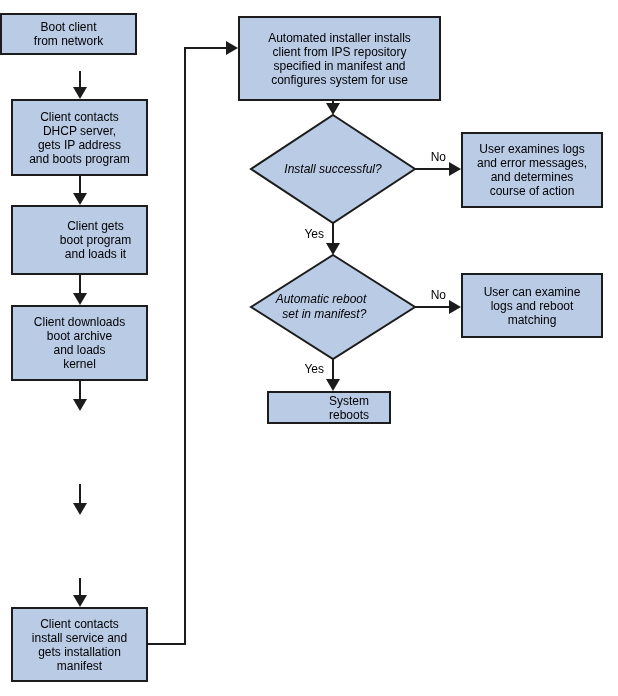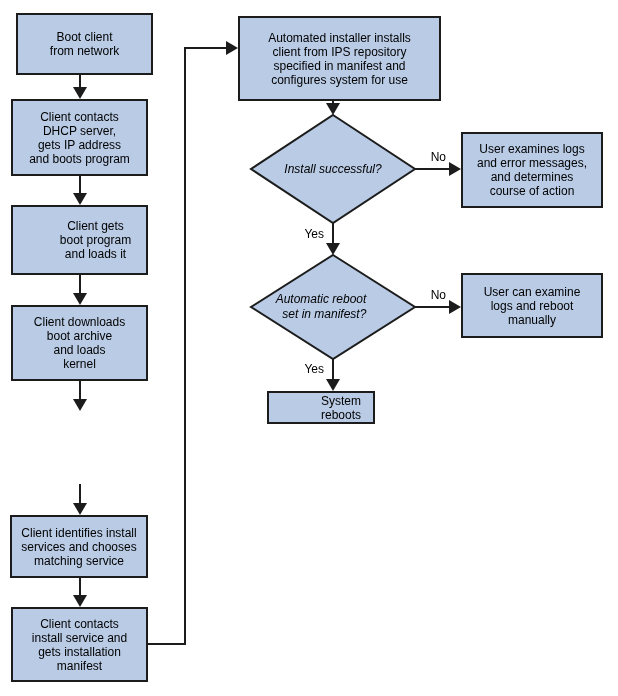--- a/index.html
+++ b/index.html
@@ -55,32 +55,32 @@
     line-height: 15px;
     font-style: italic;
   }
   .edge-label {
     position: absolute;
     font-size: 12px;
     line-height: 14px;
     text-align: right;
   }
   
-  #n-boot-client        { left: 16px;  top: 13px;  width: 137px; height: 62px; }
+  #n-boot-client        { left: 0;  top: 13px;  width: 137px; height: 42px; }
   #n-dhcp               { left: 11px;  top: 99px;  width: 137px; height: 77px; }
   #n-boot-program       { left: 11px;  top: 205px; width: 137px; height: 70px; padding-left: 32px; }
   #n-boot-archive       { left: 11px;  top: 305px; width: 137px; height: 76px; text-align: center; }
   #n-http-download      { left: 11px;  top: 411px; width: 137px; height: 73px; }
   #n-identify-services  { left: 10px;  top: 515px; width: 138px; height: 63px; }
   #n-contact-service    { left: 11px;  top: 607px; width: 137px; height: 75px; }
   
   #n-automated-installer { left: 238px; top: 16px;  width: 203px; height: 85px; }
   #n-user-examines       { left: 461px; top: 132px; width: 142px; height: 76px; }
   #n-user-can-examine    { left: 461px; top: 273px; width: 142px; height: 65px; }
-  #n-system-reboots      { left: 267px; top: 391px; width: 108px; height: 33px; padding-left: 40px; }
+  #n-system-reboots      { left: 267px; top: 391px; width: 124px; height: 33px; padding-left: 40px; }
   
   #n-install-successful  { left: 251px; top: 115px; width: 164px; height: 108px; }
   #n-auto-reboot         { left: 239px; top: 255px; width: 164px; height: 104px; text-align: right; }
   
   #lbl-install-no  { left: 420px; top: 150px; width: 26px; }
   #lbl-install-yes { left: 294px; top: 227px; width: 30px; }
   #lbl-reboot-no   { left: 420px; top: 288px; width: 26px; }
   #lbl-reboot-yes  { left: 294px; top: 362px; width: 30px; }
 </style>
 </head>
@@ -161,42 +161,39 @@
   <div class="node box" id="n-boot-program">Client gets
 boot program
 and loads it</div>
 
   <div class="node box" id="n-boot-archive">Client downloads
 boot archive
 and loads
 kernel</div>
 
 
-  <div class="node box" id="n-identify-services">Client identifies install
-services and chooses
-matching service</div>
 
   <div class="node box" id="n-contact-service">Client contacts
 install service and
 gets installation
 manifest</div>
 
   <div class="node box" id="n-automated-installer">Automated installer installs
 client from IPS repository
 specified in manifest and
 configures system for use</div>
 
   <div class="node box" id="n-user-examines">User examines logs
 and error messages,
 and determines
 course of action</div>
 
   <div class="node box" id="n-user-can-examine">User can examine
 logs and reboot
-manually</div>
+matching</div>
 
   <div class="node box" id="n-system-reboots">System reboots</div>
 
   <div class="node diamond-text" id="n-install-successful">Install successful?</div>
 
   <div class="node diamond-text" id="n-auto-reboot">Automatic reboot
 set in manifest?</div>
 
   <span class="edge-label" id="lbl-install-no">No</span>
   <span class="edge-label" id="lbl-install-yes">Yes</span>

